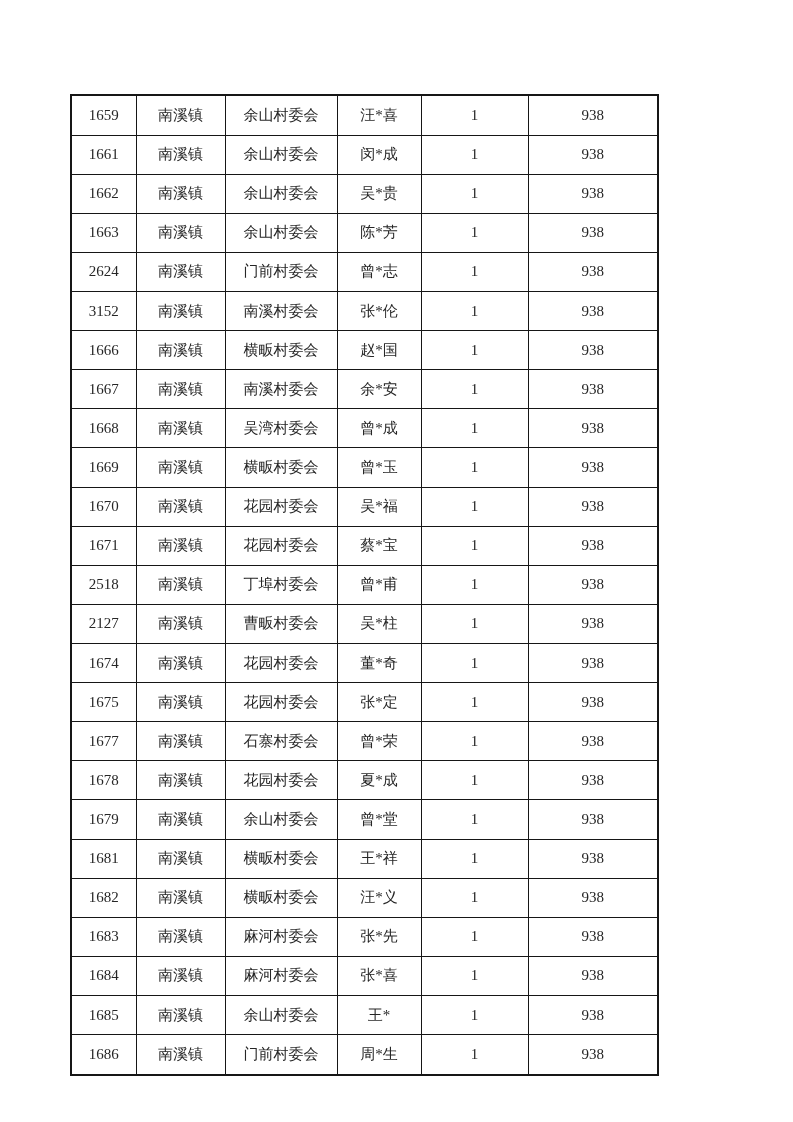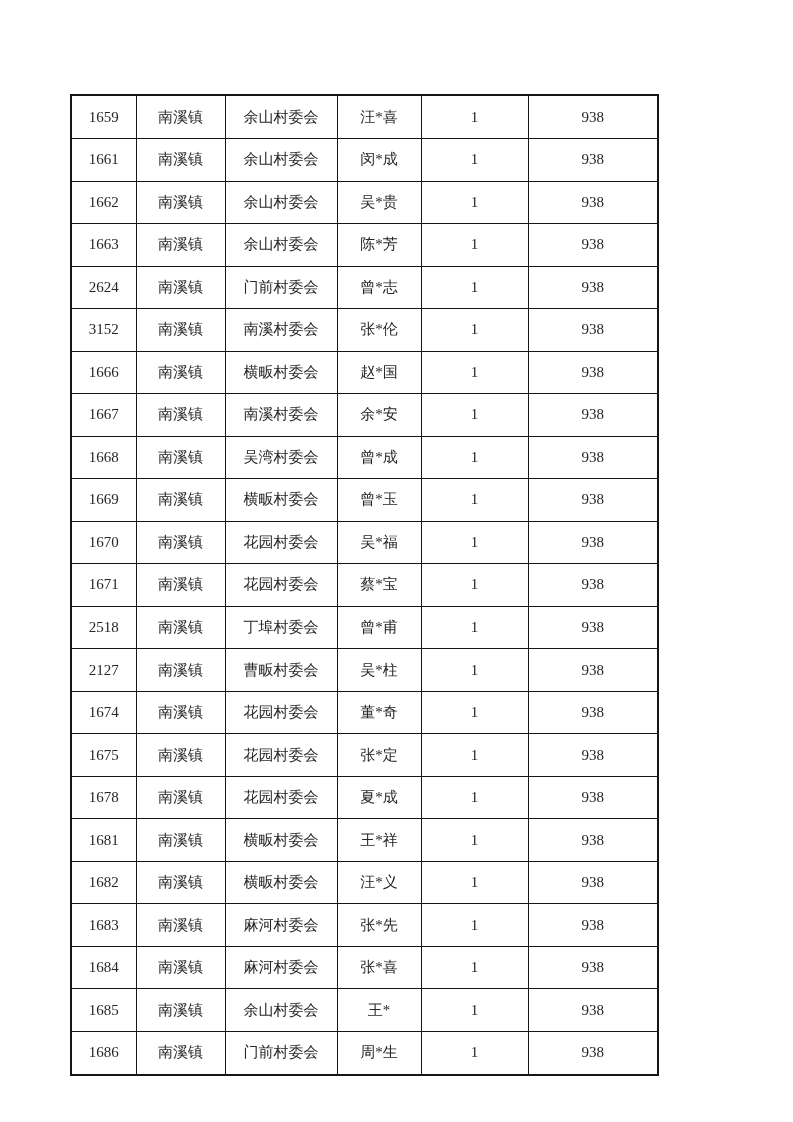--- a/index.html
+++ b/index.html
@@ -176,24 +176,40 @@
   </tr>
         <tr>
     <td>1675</td>
     <td>南溪镇</td>
     <td>花园村委会</td>
     <td>张*定</td>
     <td>1</td>
     <td>938</td>
   </tr>
         <tr>
+    <td>1677</td>
+    <td>南溪镇</td>
+    <td>石寨村委会</td>
+    <td>曾*荣</td>
+    <td>1</td>
+    <td>938</td>
+  </tr>
+        <tr>
     <td>1678</td>
     <td>南溪镇</td>
     <td>花园村委会</td>
     <td>夏*成</td>
+    <td>1</td>
+    <td>938</td>
+  </tr>
+        <tr>
+    <td>1679</td>
+    <td>南溪镇</td>
+    <td>余山村委会</td>
+    <td>曾*堂</td>
     <td>1</td>
     <td>938</td>
   </tr>
         <tr>
     <td>1681</td>
     <td>南溪镇</td>
     <td>横畈村委会</td>
     <td>王*祥</td>
     <td>1</td>
     <td>938</td>

